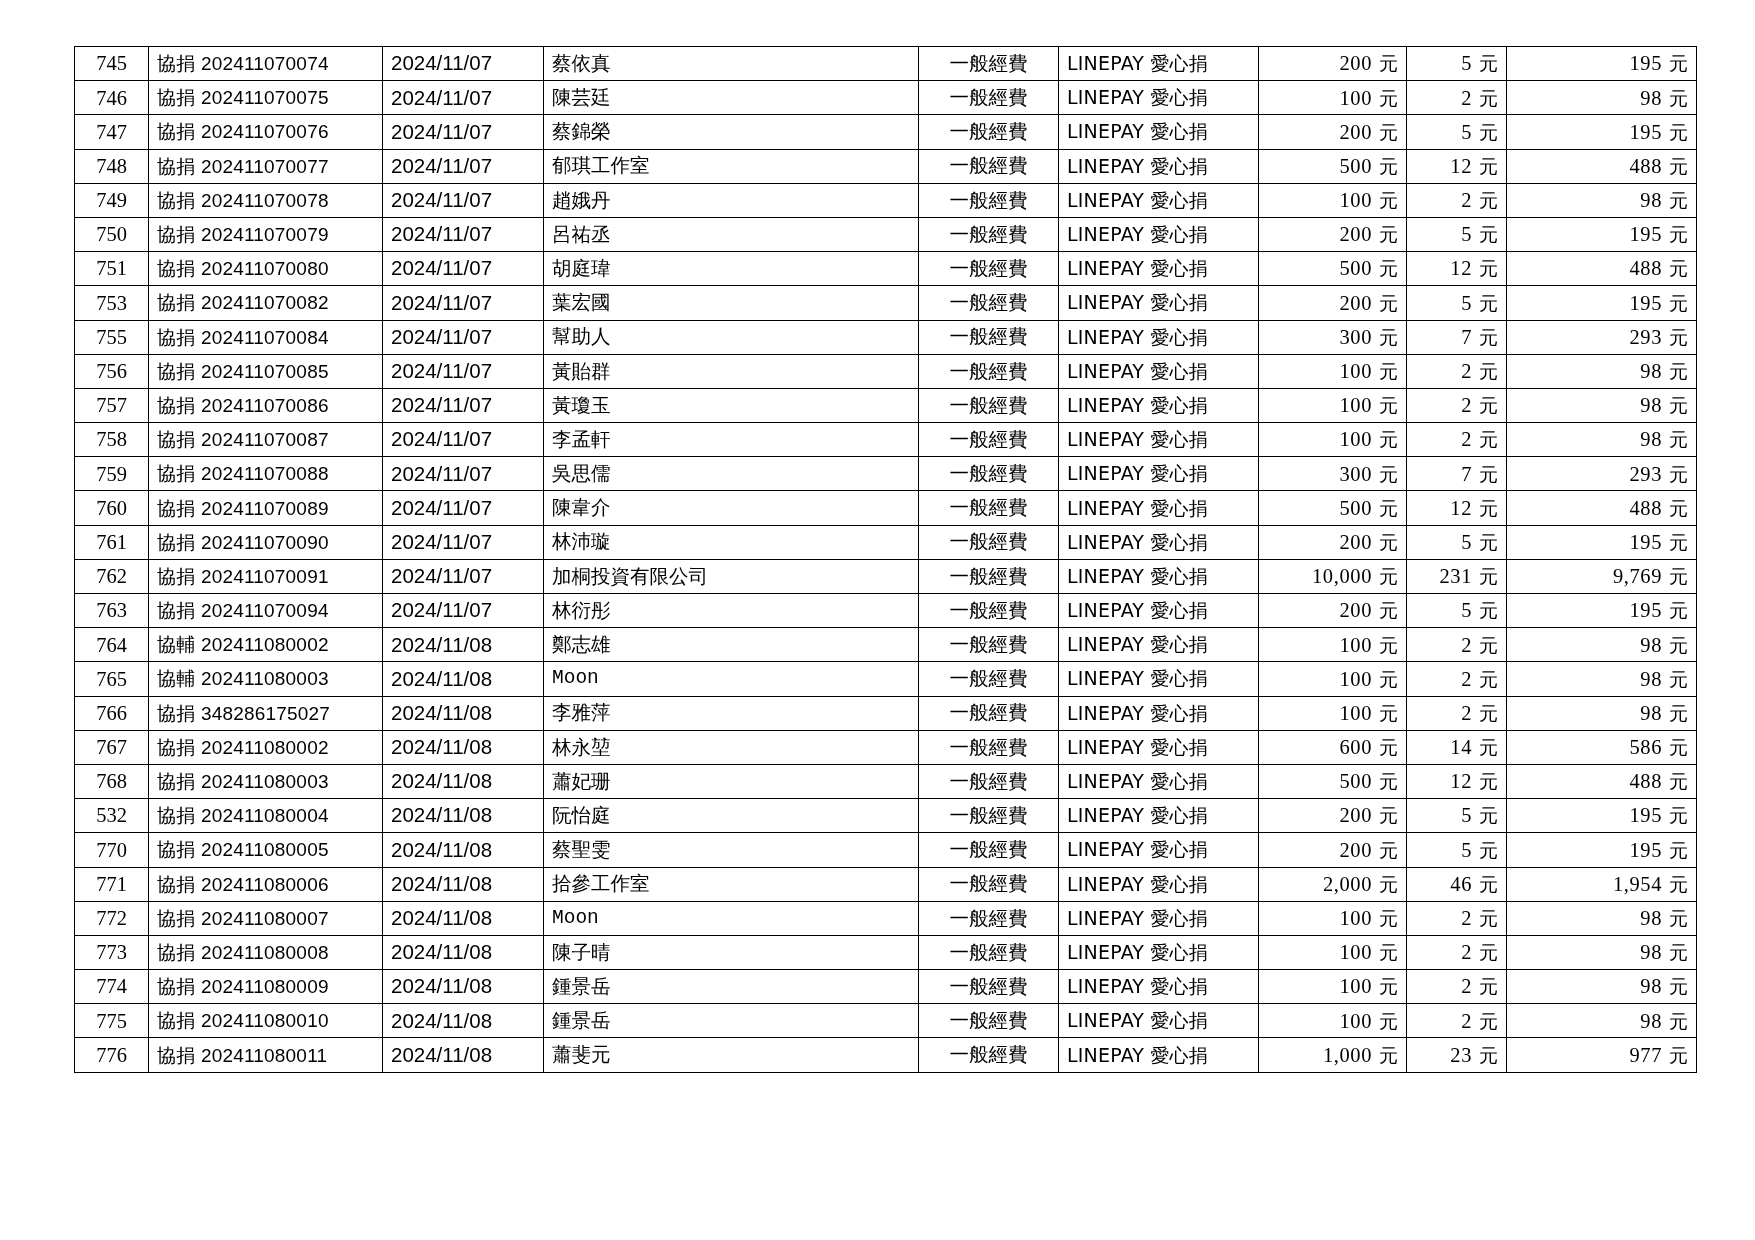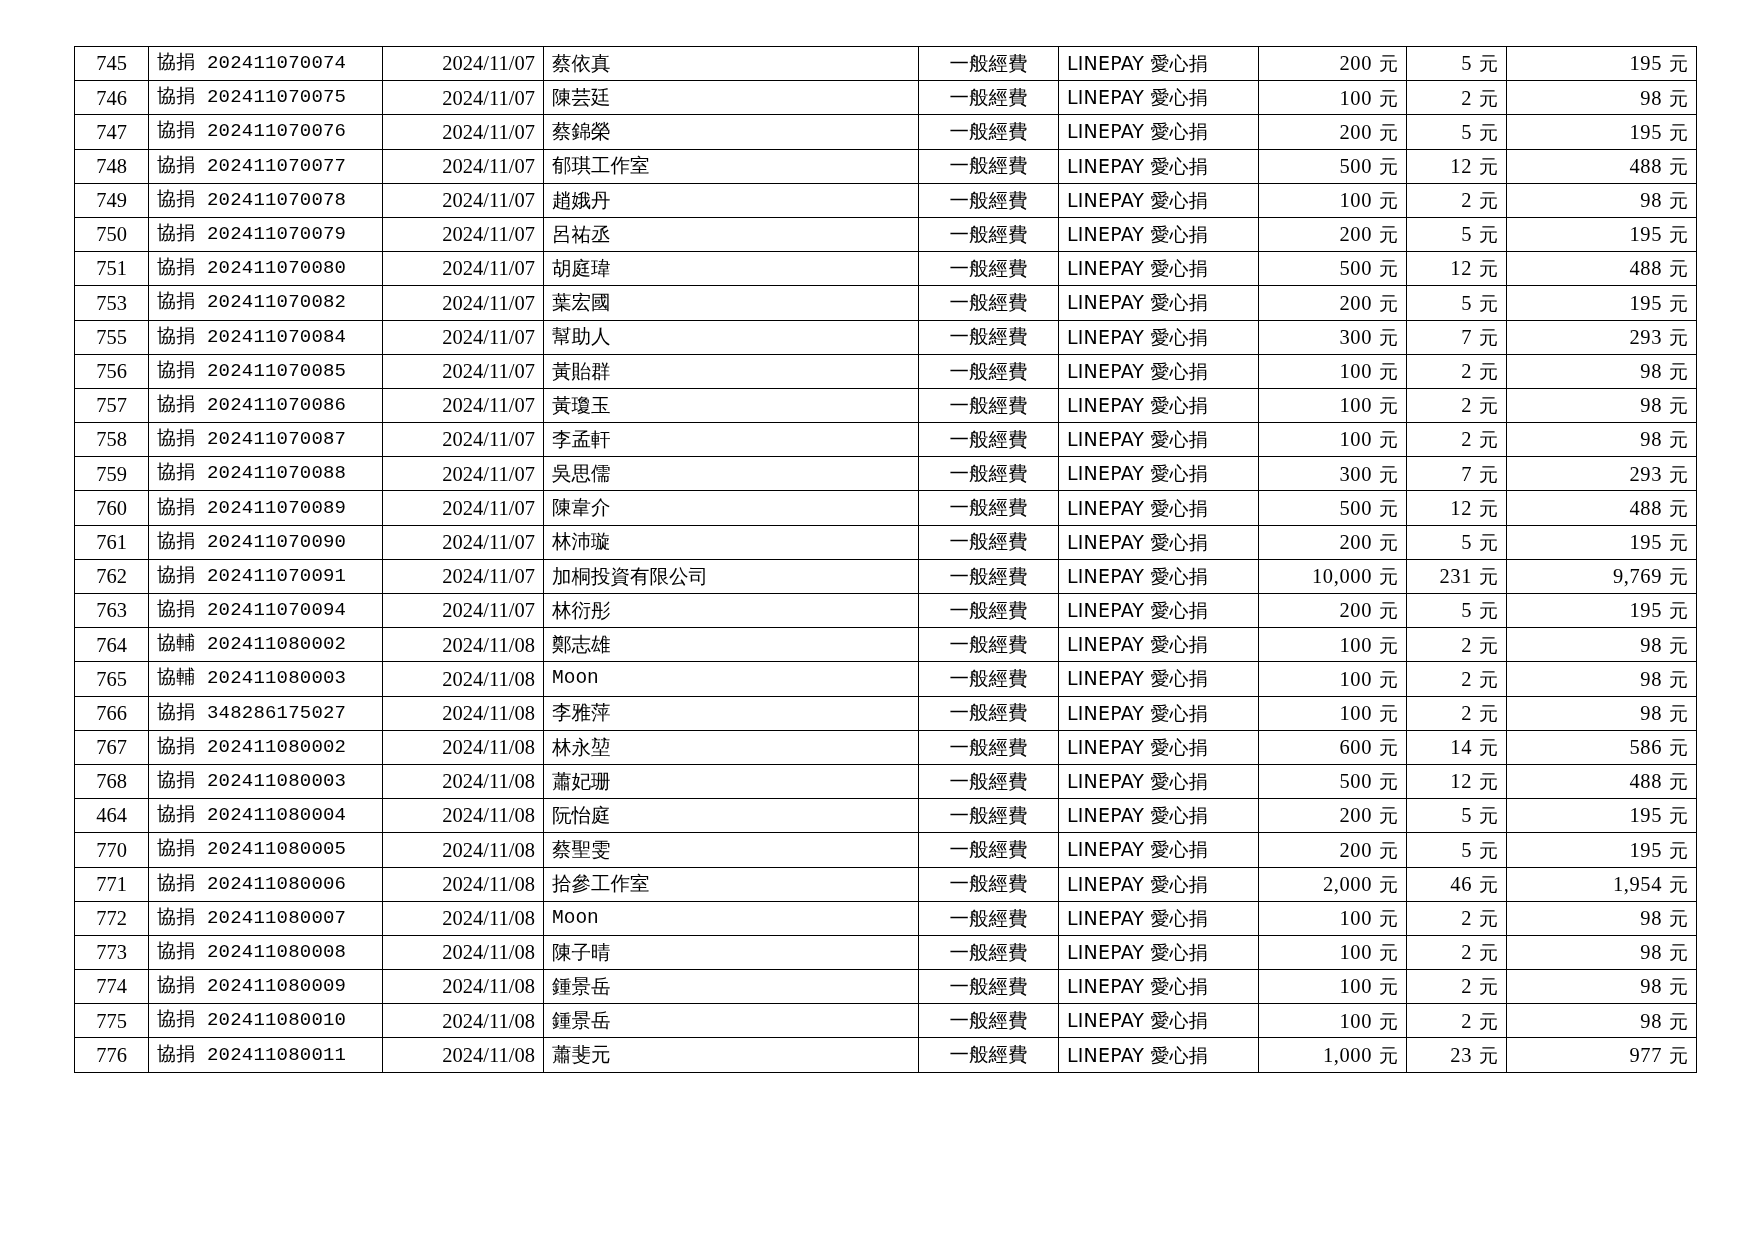--- a/index.html
+++ b/index.html
@@ -47,27 +47,27 @@
   col.c-fee    { width: 100px; }
   col.c-net    { width: 190px; }
 
   .col-idx {
     text-align: center;
     font-family: "Liberation Serif", serif;
   }
   .col-code {
     text-align: left;
     padding-left: 14px;
-    font-family: Liberation Mono, monospace;
+    font-family: Liberation Sans, sans-serif;
     font-size: 19px;
     letter-spacing: 0.2px;
   }
   .col-date {
-    text-align: right;
-    font-family: Liberation Serif, serif;
+    text-align: left;
+    font-family: Liberation Sans, sans-serif;
     font-size: 20.5px;
   }
   .col-name {
     text-align: left;
     padding-left: 34px;
     font-family: "DejaVu Sans", "Liberation Sans", sans-serif;
     font-size: 19.5px;
   }
   .col-cat {
     text-align: center;
@@ -350,21 +350,21 @@
           <td class="col-code">協捐 202411080003</td>
           <td class="col-date">2024/11/08</td>
           <td class="col-name">蕭妃珊</td>
           <td class="col-cat">一般經費</td>
           <td class="col-pay">LINEPAY 愛心捐</td>
           <td class="money"><span>500</span><span class="unit">元</span></td>
           <td class="money"><span>12</span><span class="unit">元</span></td>
           <td class="money"><span>488</span><span class="unit">元</span></td>
         </tr>
         <tr>
-          <td class="col-idx">464</td>
+          <td class="col-idx">532</td>
           <td class="col-code">協捐 202411080004</td>
           <td class="col-date">2024/11/08</td>
           <td class="col-name">阮怡庭</td>
           <td class="col-cat">一般經費</td>
           <td class="col-pay">LINEPAY 愛心捐</td>
           <td class="money"><span>200</span><span class="unit">元</span></td>
           <td class="money"><span>5</span><span class="unit">元</span></td>
           <td class="money"><span>195</span><span class="unit">元</span></td>
         </tr>
         <tr>

